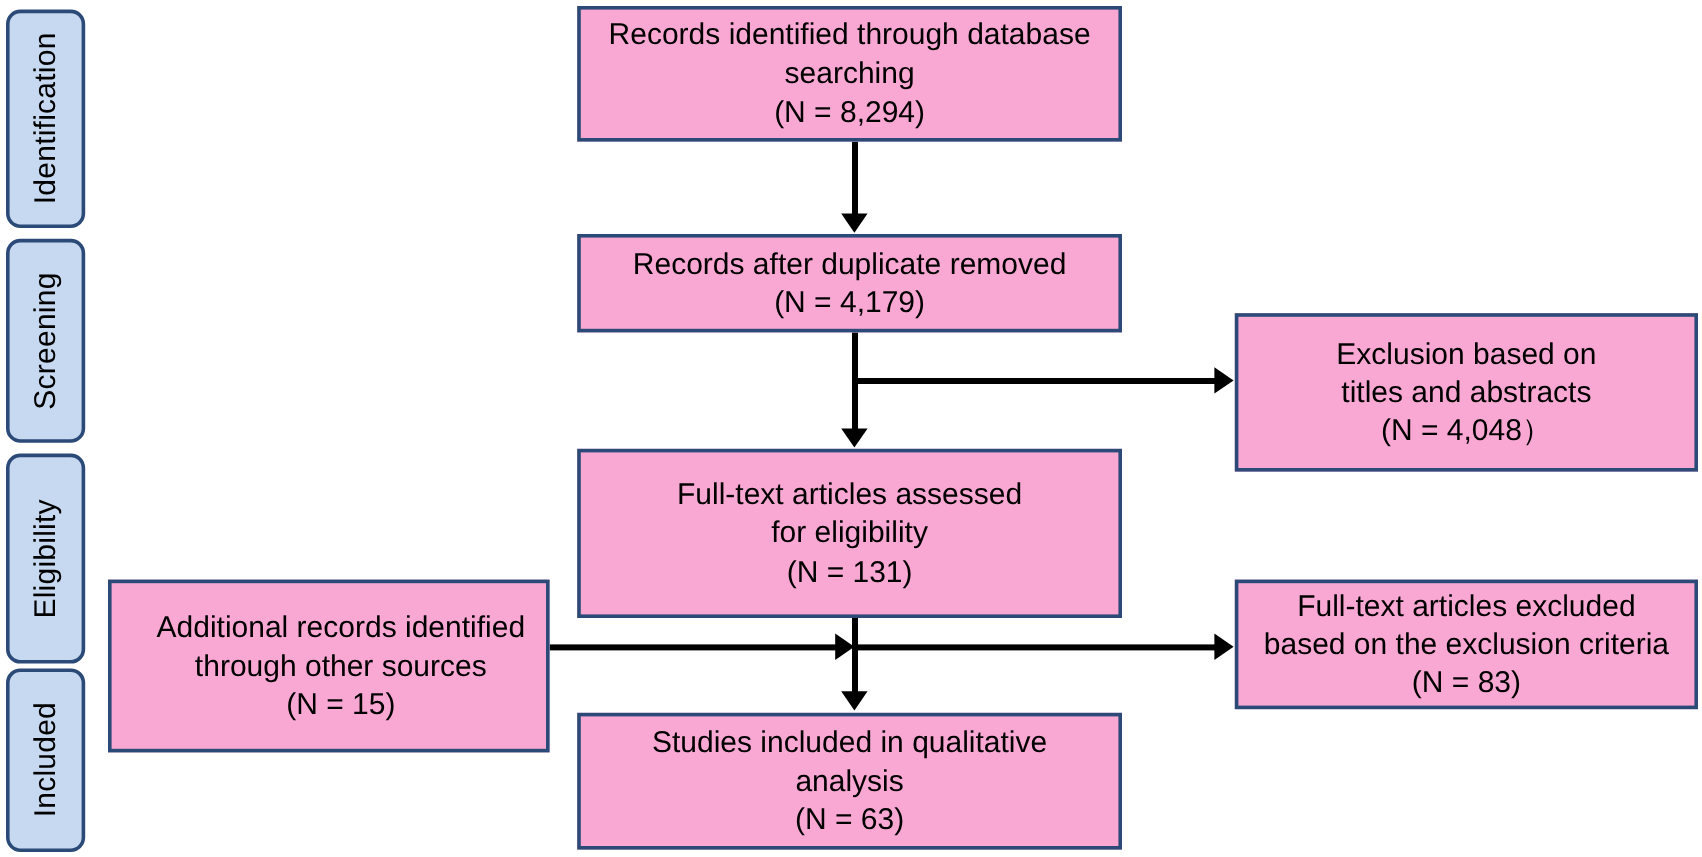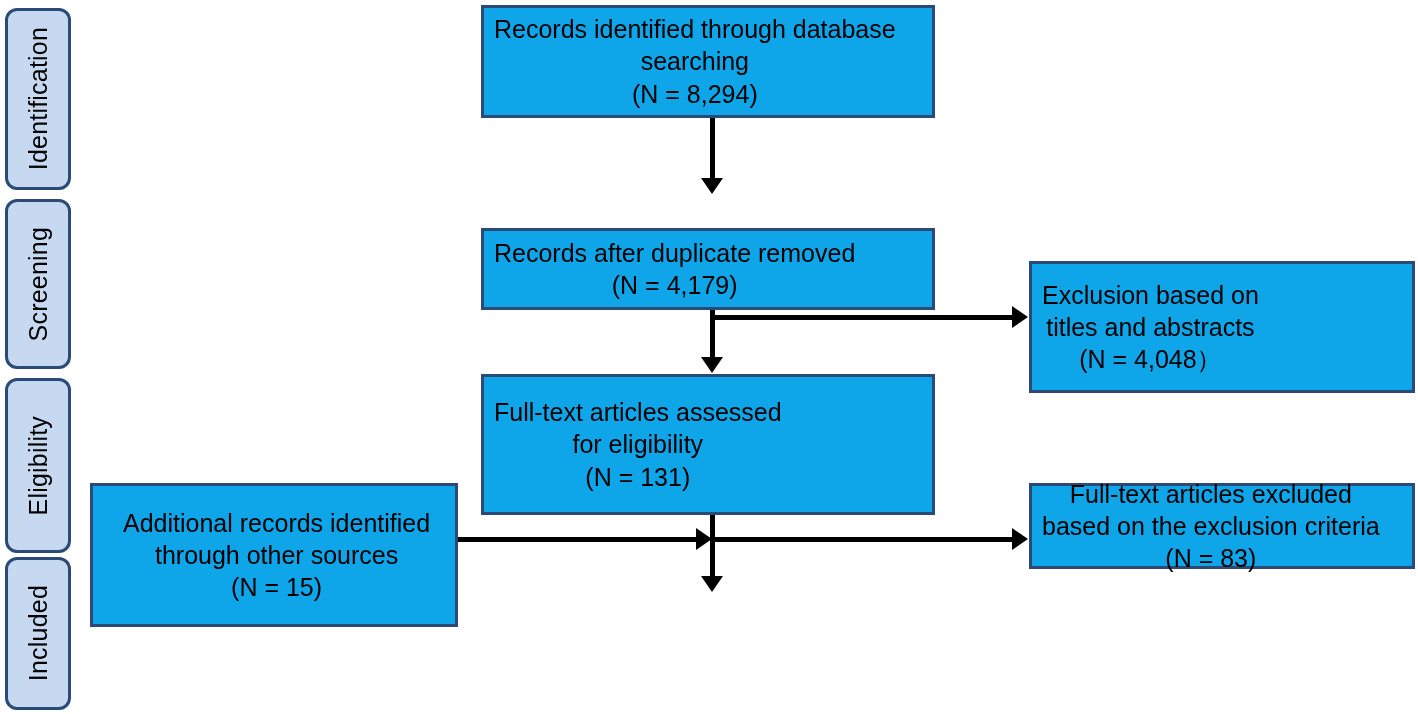--- a/index.html
+++ b/index.html
@@ -38,24 +38,25 @@
     font-size: 25px;
     letter-spacing: 0.2px;
     color: #000000;
     white-space: nowrap;
   }
 
   
   .box {
     position: absolute;
     box-sizing: border-box;
-    background: #0ea5e9;
+    background: #f9a8d4;
     border: 3px solid #2c4a77;
     display: flex;
     align-items: center;
+    justify-content: center;
     text-align: center;
   }
   .box .txt {
     font-size: 25px;
     line-height: 1.29;
     color: #000000;
     padding: 0 10px;
     white-space: pre-line;
   }
 
@@ -125,21 +126,21 @@
 
   <div class="hline" style="left:713px; top:537px; width:300px;"></div>
   <div class="arrow-right" style="left:1012px; top:528px;"></div>
 
   <div class="box" style="left:481px; top:5px; width:454px; height:113px;">
     <div class="txt">Records identified through database
 searching
 (N = 8,294)</div>
   </div>
 
-  <div class="box" style="left:481px; top:195px; width:454px; height:82px;margin-top:33px;">
+  <div class="box" style="left:481px; top:195px; width:454px; height:82px;">
     <div class="txt">Records after duplicate removed
 (N = 4,179)</div>
   </div>
 
   <div class="box" style="left:1029px; top:261px; width:386px; height:132px;">
     <div class="txt">Exclusion based on
 titles and abstracts
 (N = 4,048）</div>
   </div>
 
@@ -148,20 +149,25 @@
 for eligibility
 (N = 131)</div>
   </div>
 
   <div class="box" style="left:90px; top:483px; width:368px; height:144px;padding-left:20px;">
     <div class="txt">Additional records identified
 through other sources
 (N = 15)</div>
   </div>
 
-  <div class="box" style="left:1029px; top:483px; width:386px; height:86px;">
+  <div class="box" style="left:1029px; top:483px; width:386px; height:108px;">
     <div class="txt">Full-text articles excluded
 based on the exclusion criteria
 (N = 83)</div>
   </div>
 
+  <div class="box" style="left:481px; top:594px; width:454px; height:114px;">
+    <div class="txt">Studies included in qualitative
+analysis
+(N = 63)</div>
+  </div>
 
 </div>
 
 </body></html>

